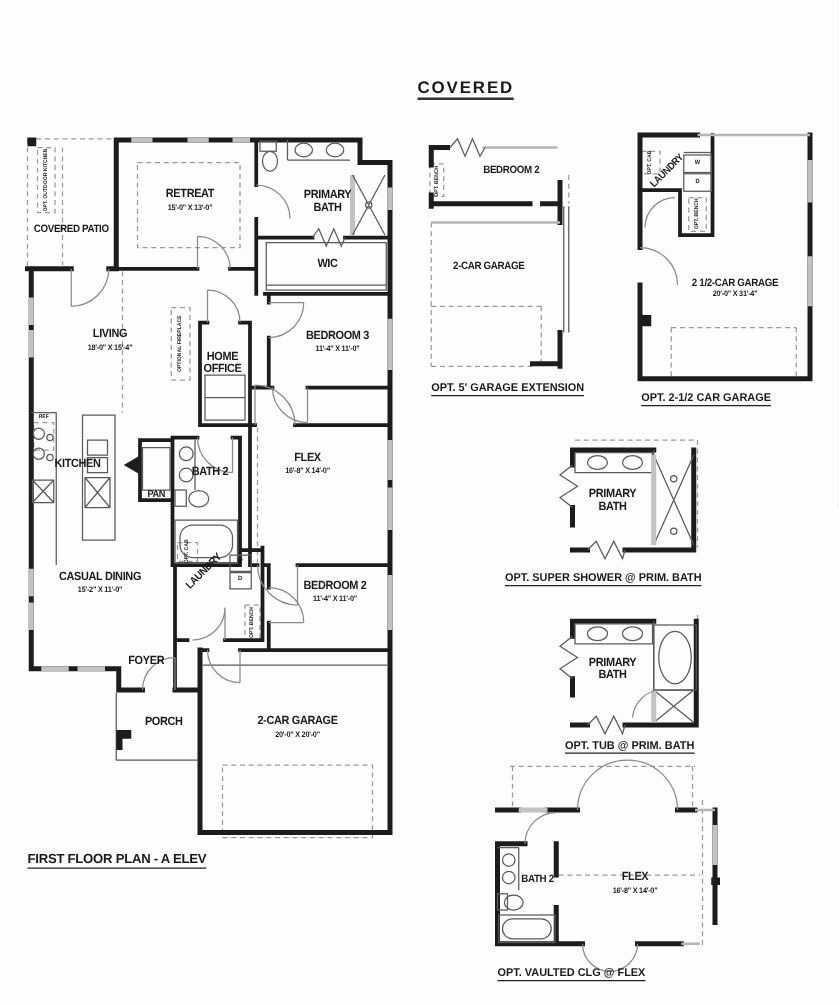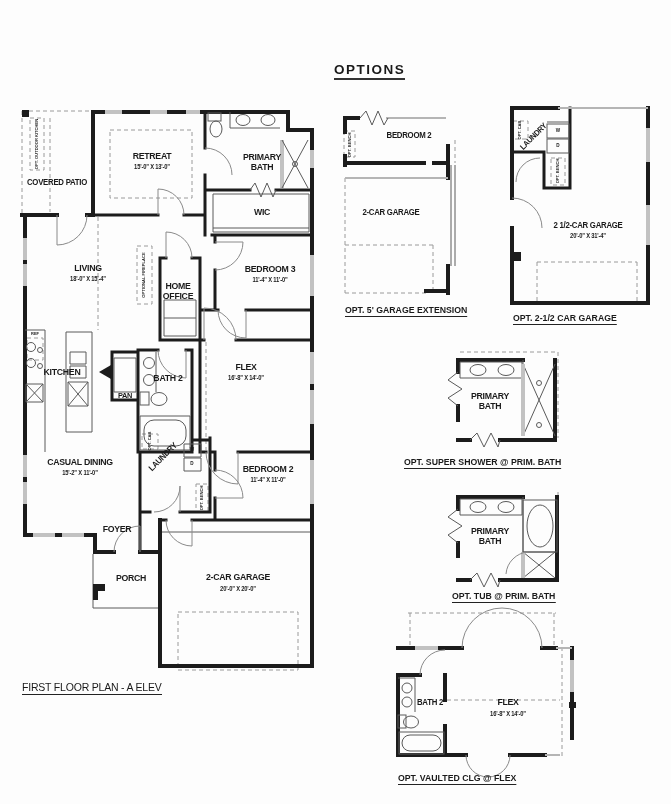--- a/index.html
+++ b/index.html
@@ -26,21 +26,21 @@
   .s10{font-size:9.5px;letter-spacing:-.3px}
   .s9{font-size:8.5px;letter-spacing:-.3px}
   .s8{font-size:8px;letter-spacing:-.3px}
   .dim{font-size:6.3px;letter-spacing:-.2px}
   .s5{font-size:5px;letter-spacing:0}
   .s4{font-size:4.3px;letter-spacing:0}
   .cap{position:absolute;font-weight:700;color:#1a1a1a;font-size:9px;white-space:nowrap;
        border-bottom:1.5px solid #222;padding-bottom:1px;transform:scaleX(.97);transform-origin:left top;}
   .title-opt{position:absolute;font-weight:700;color:#1a1a1a;font-size:13.5px;letter-spacing:1.5px;
        border-bottom:2px solid #333;padding-bottom:1px;}
-  .plan-title{position:absolute;font-weight:400;color:#1a1a1a;font-size:10.5px;letter-spacing:-.2px;
+  .plan-title{position:absolute;font-weight:700;color:#1a1a1a;font-size:10.5px;letter-spacing:-.2px;
        border-bottom:1.5px solid #222;padding-bottom:1px;}
 </style>
 </head>
 <body>
 
 <div id="sheet">
 
 <svg width="671" height="804" viewBox="0 0 671 804">
 
   <g>
@@ -198,21 +198,21 @@
     <path class="t" d="M415,678 V712 M398,678 H415"></path>
     <circle class="t" cx="407" cy="688" r="5"></circle>
         <circle class="t" cx="407" cy="702" r="5"></circle>
     <rect class="t" x="398" y="715" width="8" height="13"></rect>
     <ellipse class="t" cx="411" cy="722" rx="7.5" ry="6"></ellipse>
     <rect class="t" x="399" y="732" width="45" height="22"></rect>
     <rect class="t" x="402" y="735" width="39" height="16" rx="8"></rect>
   </g>
 </svg>
 
-<div class="title-opt" style="left:334px;top:62px">OPTIONS</div>
+<div class="title-opt" style="left:334px;top:62px">COVERED</div>
 
 <div class="lbl s9" style="left:57px;top:183px">COVERED PATIO</div>
 <div class="lbl vert s4" style="left:37px;top:144px">OPT. OUTDOOR KITCHEN</div>
 <div class="lbl s10" style="left:152px;top:156px">RETREAT</div>
 <div class="lbl dim" style="left:152px;top:167px">15'-0" X 13'-0"</div>
 <div class="lbl s10 wrap" style="left:262px;top:162px;width:54px">PRIMARY BATH</div>
 <div class="lbl s10" style="left:262px;top:212px">WIC</div>
 <div class="lbl s10" style="left:88px;top:268px">LIVING</div>
 <div class="lbl dim" style="left:88px;top:279px">18'-0" X 15'-4"</div>
 <div class="lbl vert s4" style="left:144px;top:275px">OPTIONAL FIREPLACE</div>

